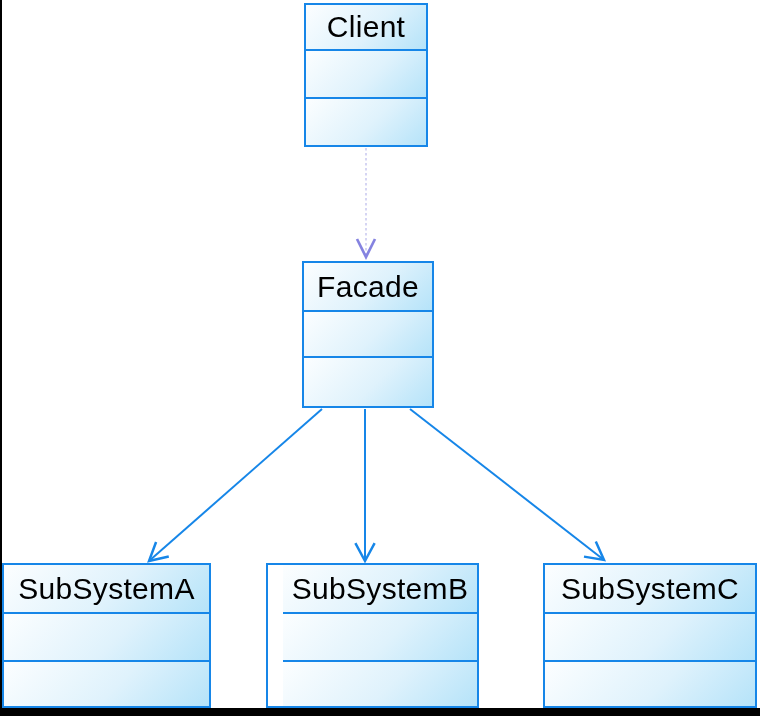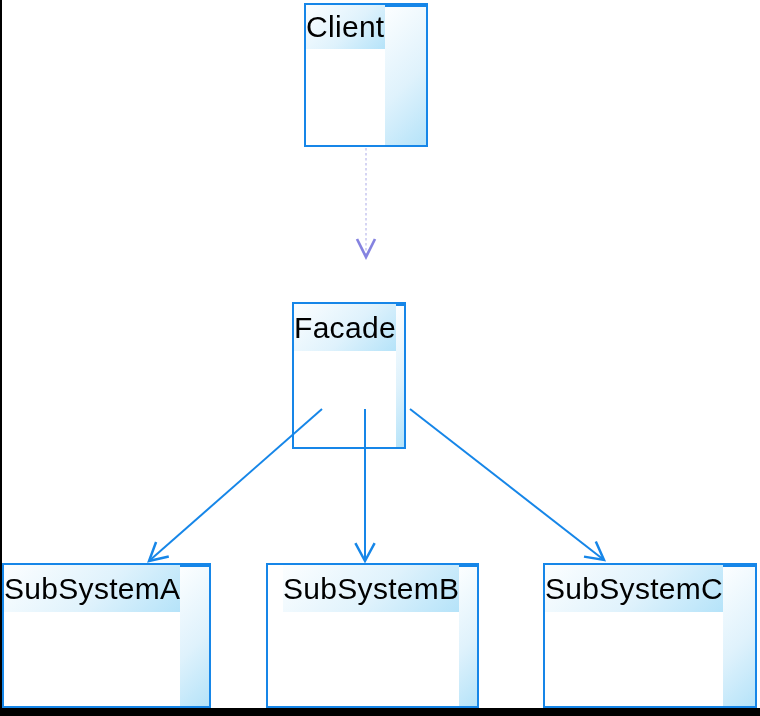--- a/index.html
+++ b/index.html
@@ -32,21 +32,21 @@
     position: absolute;
     left: 0; top: 0;
     width: 760px; height: 716px;
     pointer-events: none;
   }
   .uml-class {
     position: absolute;
     box-sizing: border-box;
     border: 2px solid #1686e8;
     display: flex;
-    flex-direction: row;
+    flex-direction: column;
   }
   .uml-compartment {
     box-sizing: border-box;
     background: linear-gradient(135deg, #fcfeff 0%, #dff2fc 55%, #b5e3f9 100%);
   }
   .uml-compartment.divided {
     border-top: 2px solid #1686e8;
   }
   .uml-title {
     display: flex;
@@ -58,21 +58,21 @@
     white-space: nowrap;
     overflow: hidden;
   }
   .fill-rest { flex: 1 1 auto; }
 
   
   #box-client   { left: 304px; top: 3px;   width: 124px; height: 144px; }
   #box-client   .c-title { height: 44px; }
   #box-client   .c-mid   { height: 48px; }
   
-  #box-facade   { left: 292px; top: 261px; width: 114px; height: 147px; margin-top: 41px; }
+  #box-facade   { left: 302px; top: 261px; width: 132px; height: 147px; }
   #box-facade   .c-title { height: 47px; }
   #box-facade   .c-mid   { height: 46px; }
   
   #box-subsystem-a { left: 2px;   top: 563px; width: 209px; height: 145px; }
   #box-subsystem-b { left: 266px; top: 563px; width: 213px; height: 145px; padding-left: 15px; }
   #box-subsystem-c { left: 543px; top: 563px; width: 214px; height: 145px; }
   .sub .c-title { height: 47px; text-align: right; }
   .sub .c-mid   { height: 48px; }
 </style>
 </head>

